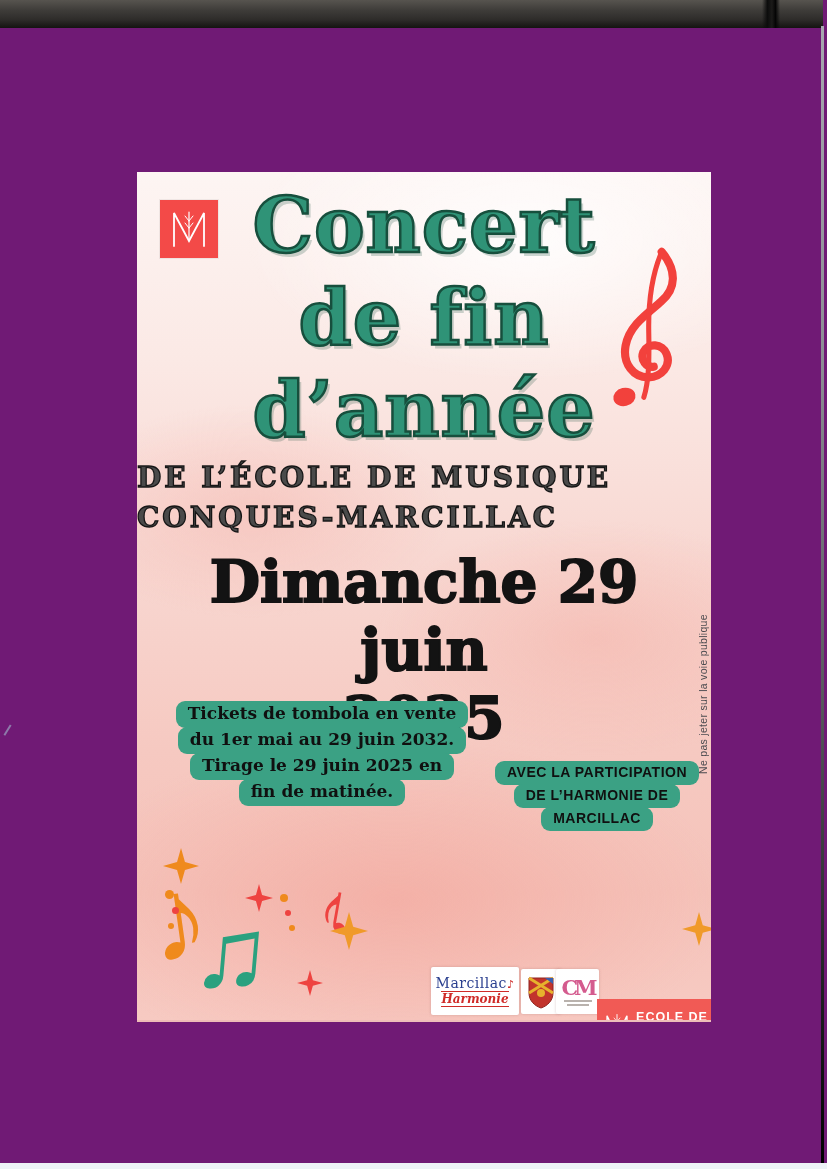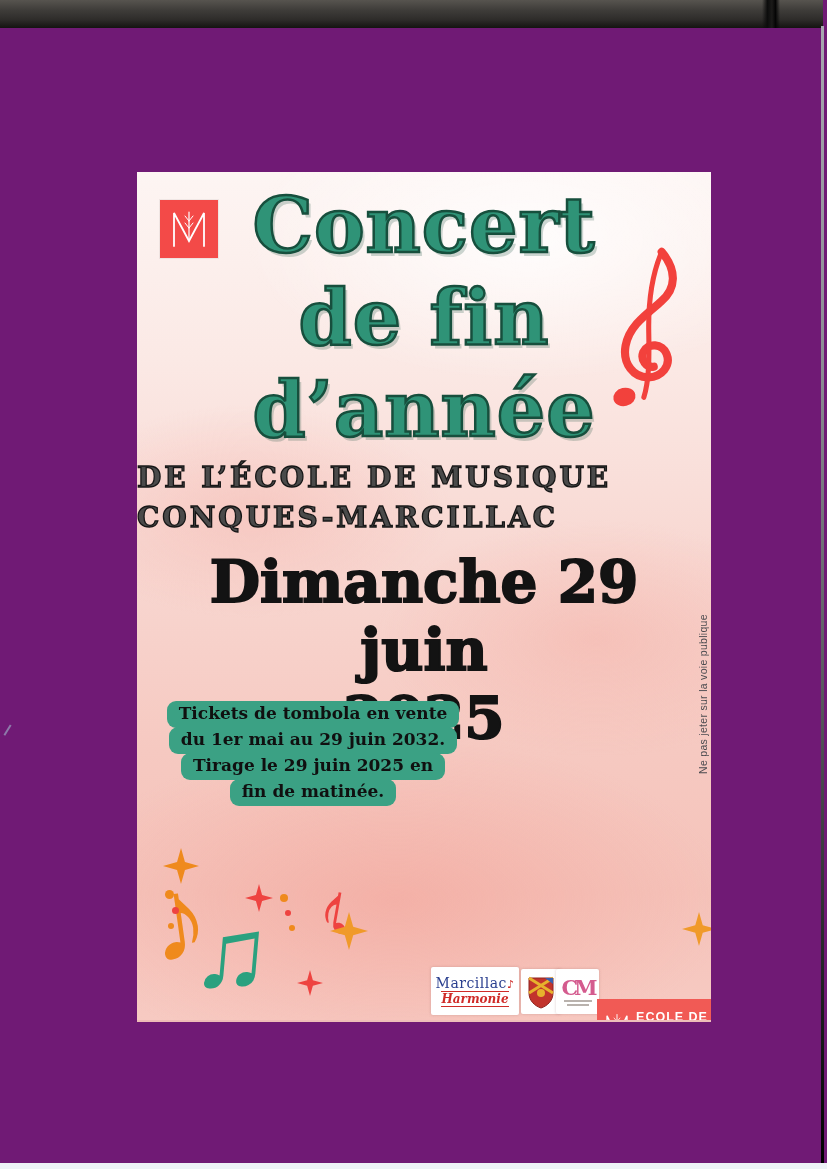--- a/index.html
+++ b/index.html
@@ -82,21 +82,21 @@
   }
 
   
   .green-box { position: absolute; text-align: center; }
   .green-box .hl {
     display: inline-block; background: var(--box-green, #3ba184);
     border-radius: 9px; padding: 1px 12px 3px; margin-top: -4px;
     color: #101010;
   }
   .tombola-box {
-    left: 16px; top: 530px; width: 320px;
+    left: 25px; top: 530px; width: 320px;
     font-family: "DejaVu Serif", serif; font-weight: bold;
     font-size: 17px; line-height: 23px;
   }
   .participation-box {
     left: 340px; top: 590px; width: 240px;
     font-family: "Liberation Sans", sans-serif; font-weight: bold;
     font-size: 14px; line-height: 20px; letter-spacing: .5px;
   }
 
   
@@ -212,20 +212,25 @@
       <div>2025</div>
     </div>
 
     <div class="green-box tombola-box">
       <div><span class="hl">Tickets de tombola en vente</span></div>
       <div><span class="hl">du 1er mai au 29 juin 2032.</span></div>
       <div><span class="hl">Tirage le 29 juin 2025 en</span></div>
       <div><span class="hl">fin de matinée.</span></div>
     </div>
 
+    <div class="green-box participation-box">
+      <div><span class="hl">AVEC LA PARTICIPATION</span></div>
+      <div><span class="hl">DE L’HARMONIE DE</span></div>
+      <div><span class="hl">MARCILLAC</span></div>
+    </div>
 
 
     <div class="side-note">Ne pas jeter sur la voie publique</div>
 
     <div class="deco note-orange">♪</div>
     <div class="deco note-teal">♫</div>
     <div class="deco note-red">♪</div>
 
     <svg class="deco" style="left:26px; top:676px;" width="36" height="36" viewBox="0 0 20 20">
       <polygon points="10,0 12.2,7.8 20,10 12.2,12.2 10,20 7.8,12.2 0,10 7.8,7.8" fill="#ef8a1d"></polygon>

